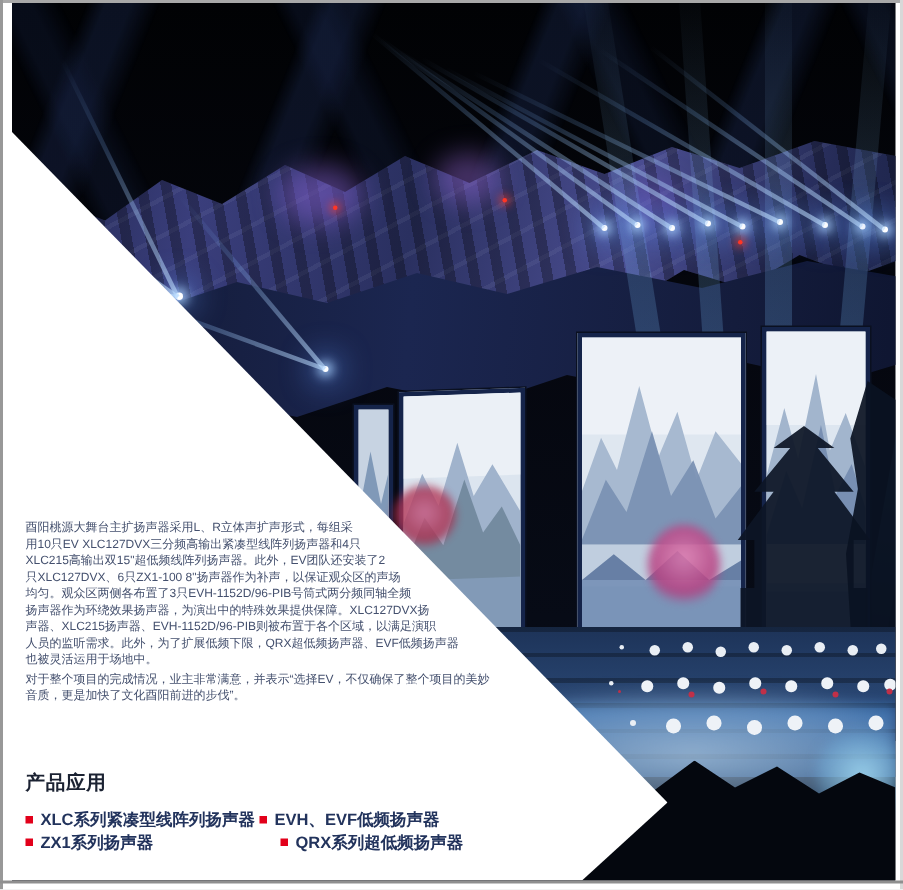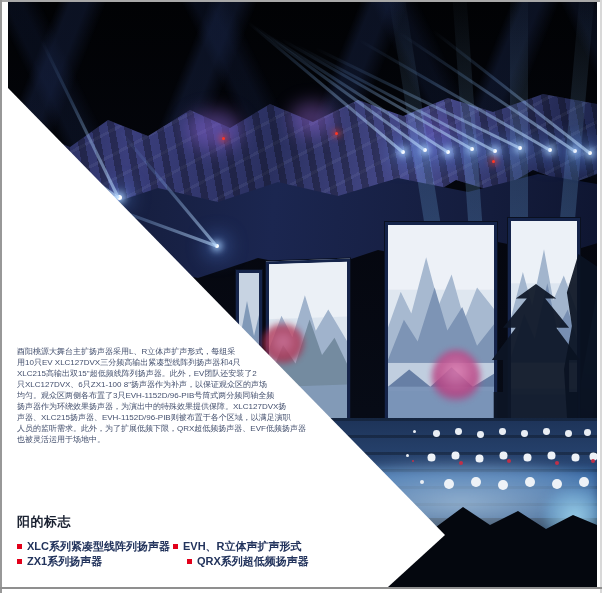--- a/index.html
+++ b/index.html
@@ -249,34 +249,36 @@
   <div class="content-panel">
     <p class="para p2">酉阳桃源大舞台主扩扬声器采用L、R立体声扩声形式，每组采
 用10只EV XLC127DVX三分频高输出紧凑型线阵列扬声器和4只
 XLC215高输出双15"超低频线阵列扬声器。此外，EV团队还安装了2
 只XLC127DVX、6只ZX1-100 8"扬声器作为补声，以保证观众区的声场
 均匀。观众区两侧各布置了3只EVH-1152D/96-PIB号筒式两分频同轴全频
 扬声器作为环绕效果扬声器，为演出中的特殊效果提供保障。XLC127DVX扬
 声器、XLC215扬声器、EVH-1152D/96-PIB则被布置于各个区域，以满足演职
 人员的监听需求。此外，为了扩展低频下限，QRX超低频扬声器、EVF低频扬声器
 也被灵活运用于场地中。</p>
-
-    <h2 class="products-heading">阳的标志</h2>
+    <p class="para p3">对于整个项目的完成情况，业主非常满意，并表示“选择EV，不仅确保了整个项目的美妙
+音质，更是加快了文化酉阳前进的步伐”。</p>
+
+    <h2 class="products-heading">产品应用</h2>
 
     <div class="bullet-item bi0">
       <span class="sq"></span>
       <span class="lbl">XLC系列紧凑型线阵列扬声器</span>
     </div>
     <div class="bullet-item bi1">
       <span class="sq"></span>
       <span class="lbl">ZX1系列扬声器</span>
     </div>
     <div class="bullet-item bi2">
       <span class="sq"></span>
-      <span class="lbl">EVH、R立体声扩声形式</span>
+      <span class="lbl">EVH、EVF低频扬声器</span>
     </div>
     <div class="bullet-item bi3">
       <span class="sq"></span>
       <span class="lbl">QRX系列超低频扬声器</span>
     </div>
   </div>
 
   <div class="edge-top"></div>
   <div class="edge-left"></div>
   <div class="edge-right"></div>

